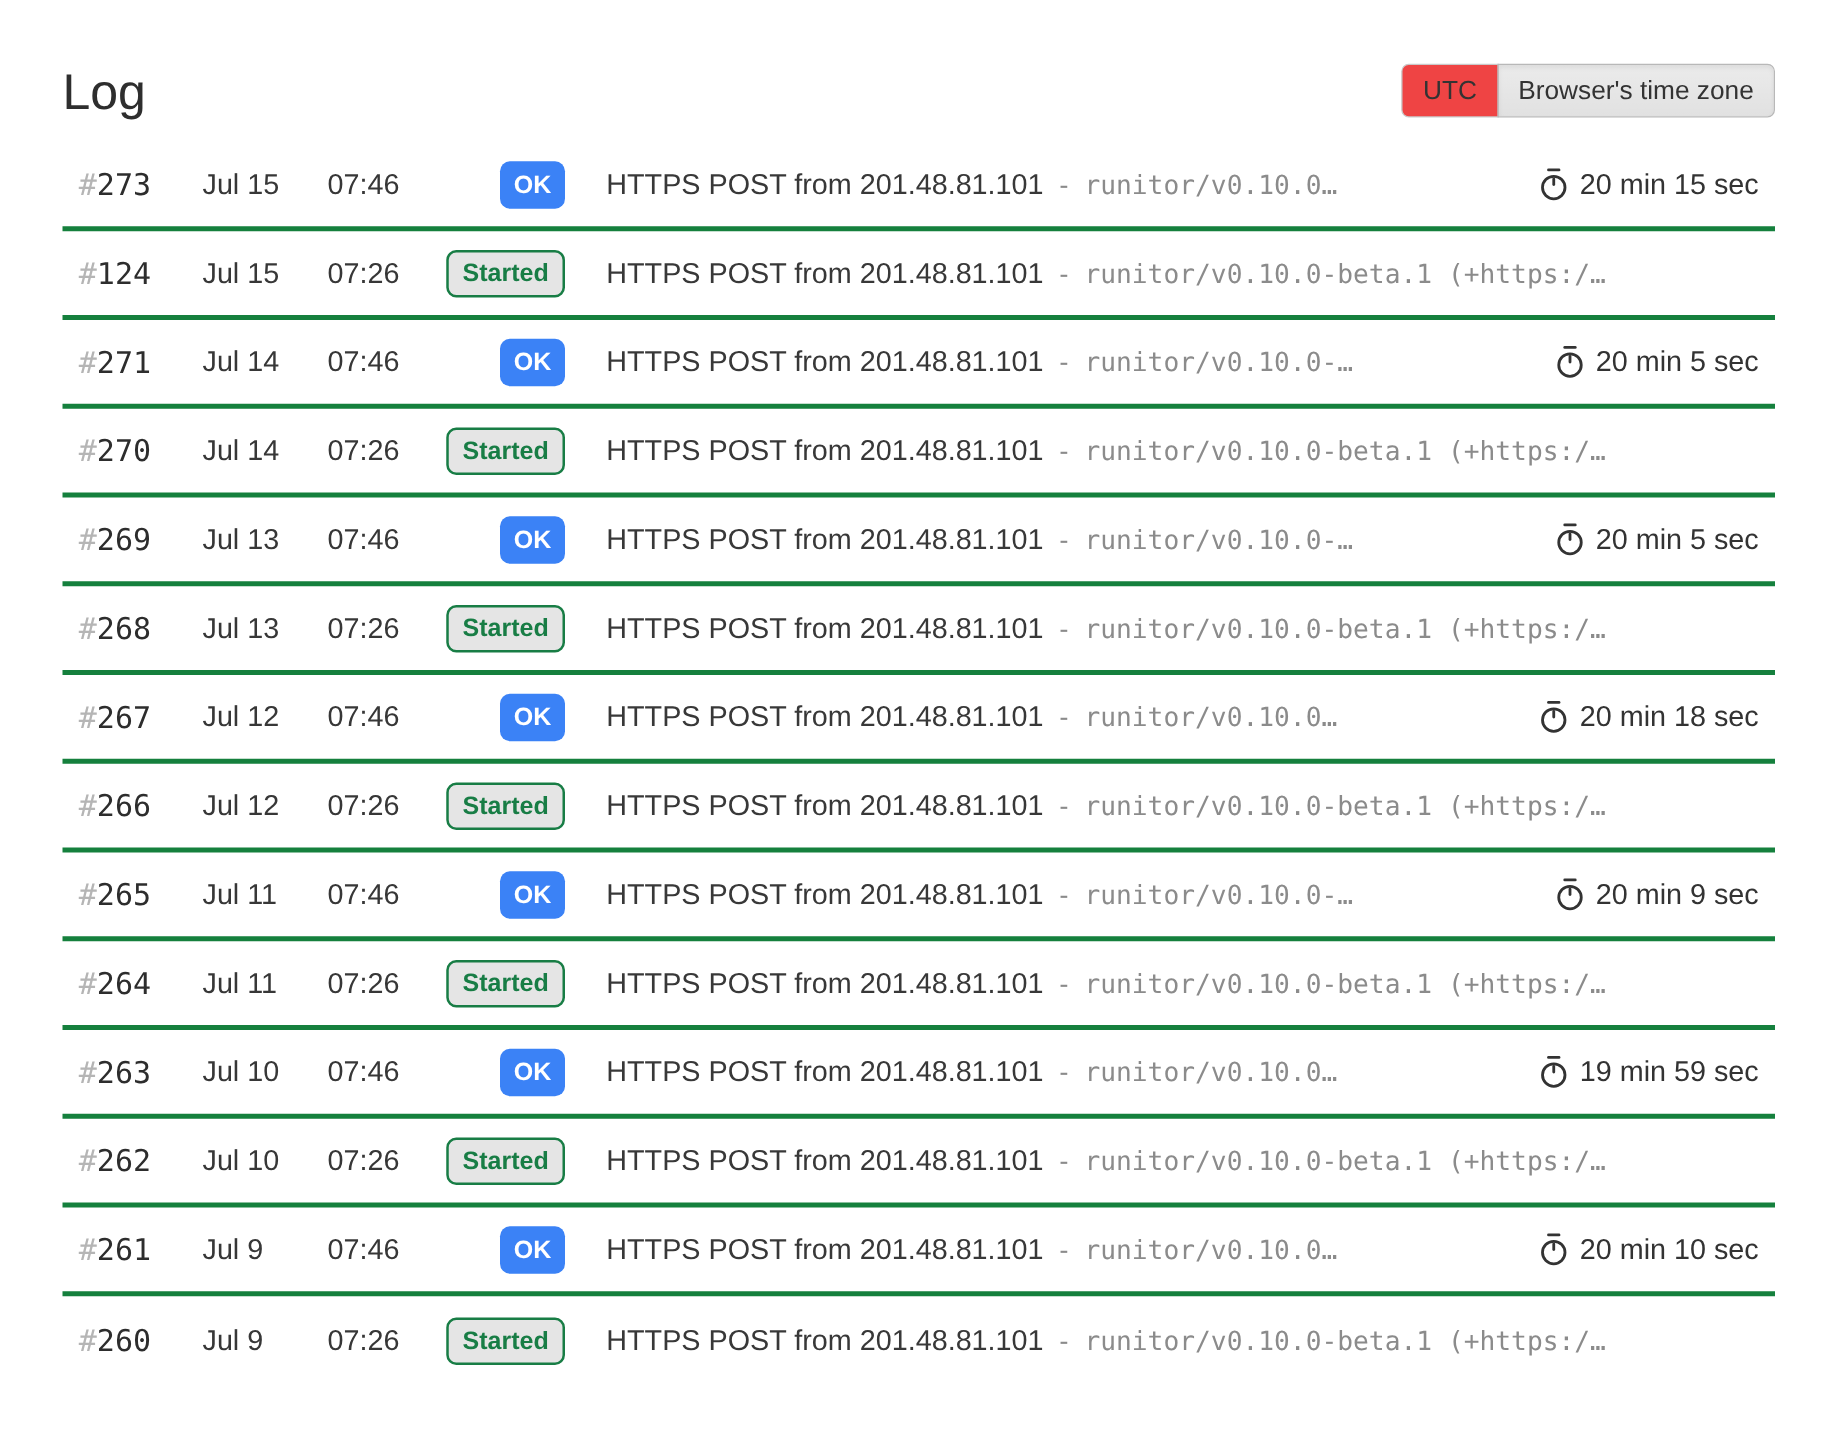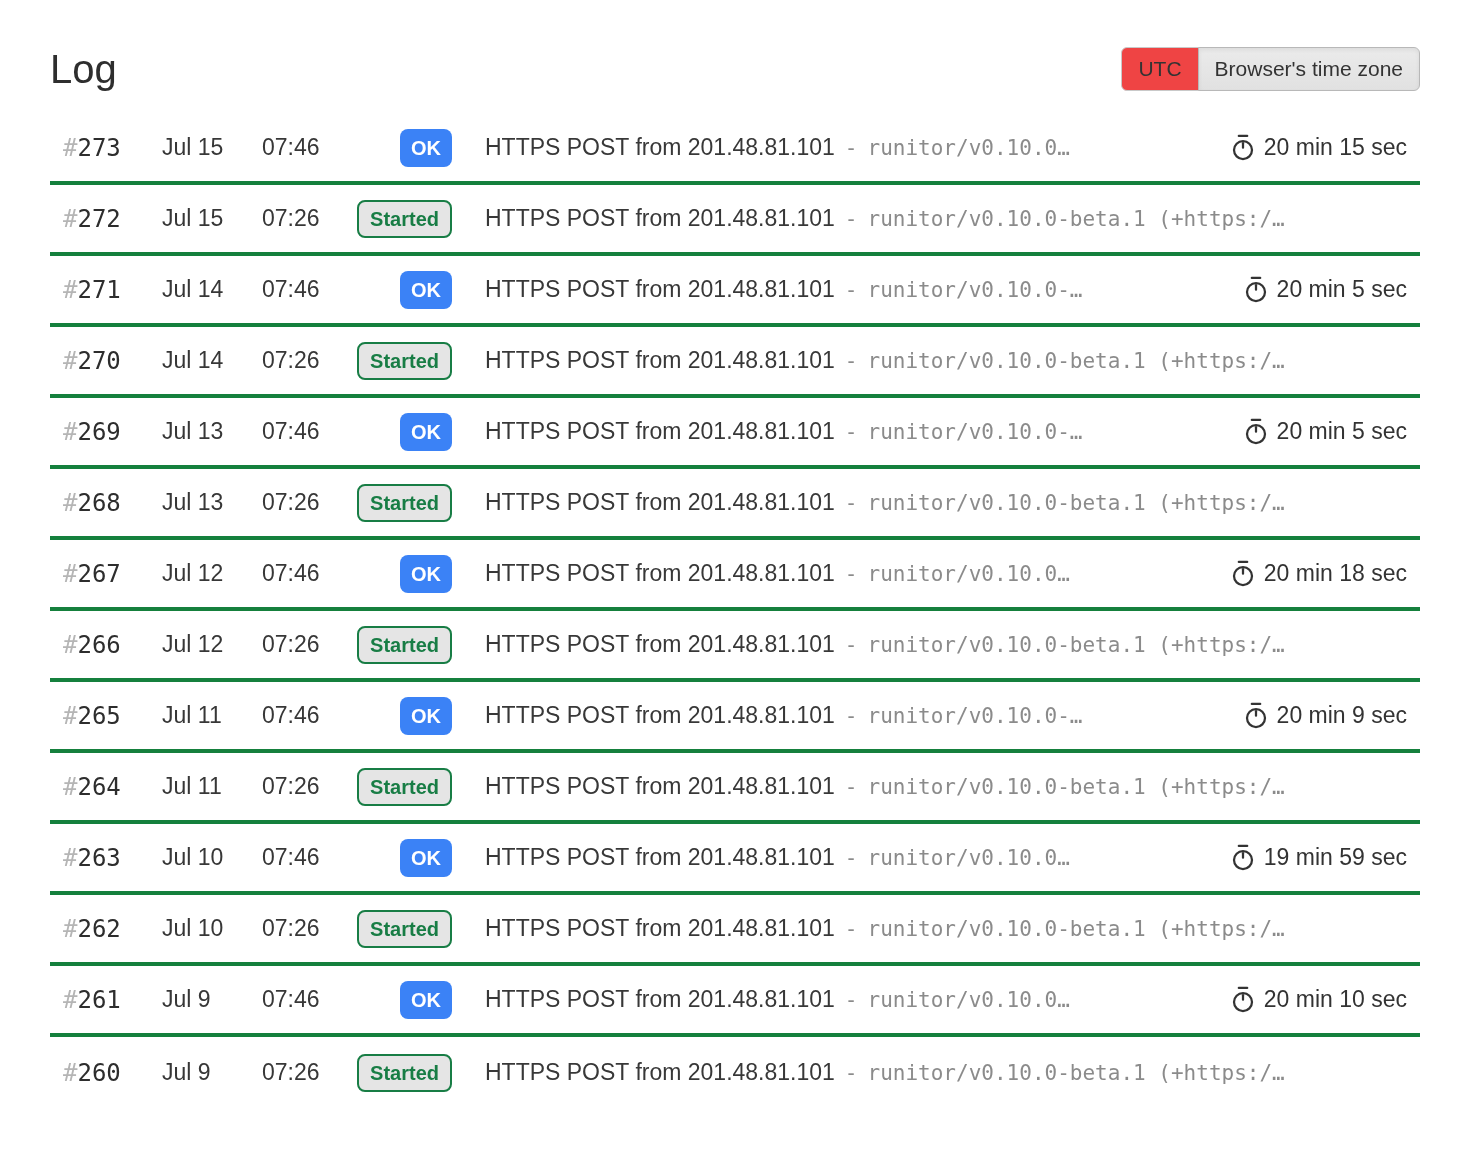--- a/index.html
+++ b/index.html
@@ -9,21 +9,21 @@
     background: #ffffff;
     font-family: "Liberation Sans", sans-serif;
     color: #373737;
     overflow: hidden;
   }
   .page { padding: 0 50px; }
 
   
   .header {
     display: flex;
-    align-items: center;
+    align-items: flex-end;
     margin-top: 44px;
     margin-bottom: 20px;
     height: 50px;
     gap: 14px;
   }
   .title {
     font-size: 40px;
     font-weight: 400;
     color: #2e2e2e;
     margin: 0;
@@ -159,21 +159,21 @@
     <div class="c-dur">
       <svg width="24" height="27" viewBox="0 0 16 18" fill="none" stroke="#333333" stroke-width="1.5" stroke-linecap="round">
         <line x1="5.2" y1="1.3" x2="10.8" y2="1.3"></line>
         <circle cx="8" cy="10.7" r="6"></circle>
         <line x1="8" y1="6.1" x2="8" y2="9.1"></line>
       </svg>
       <span>20 min 15 sec</span>
     </div>
   </div>
       <div class="row">
-    <div class="c-num"><span class="hash">#</span><span>272</span></div>
+    <div class="c-num"><span class="hash">#</span><span>124</span></div>
     <div class="c-date">Jul 15</div>
     <div class="c-time">07:26</div>
     <div class="c-badge">
       <span class="badge started">Started</span>
     </div>
     <div class="c-desc">
       <span class="msg">HTTPS POST from 201.48.81.101</span><span class="dash">-</span><span class="agent">runitor/v0.10.0-beta.1 (+https:/…</span>
     </div>
 
   </div>

